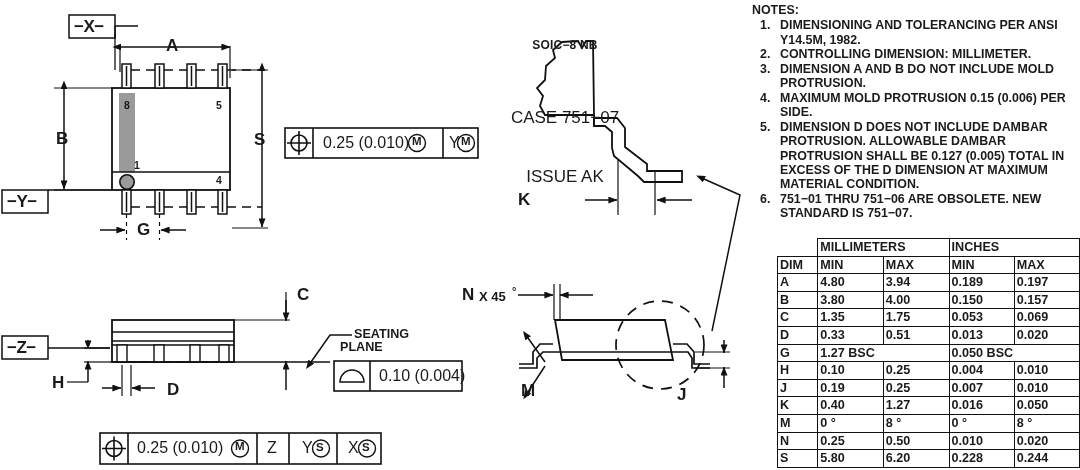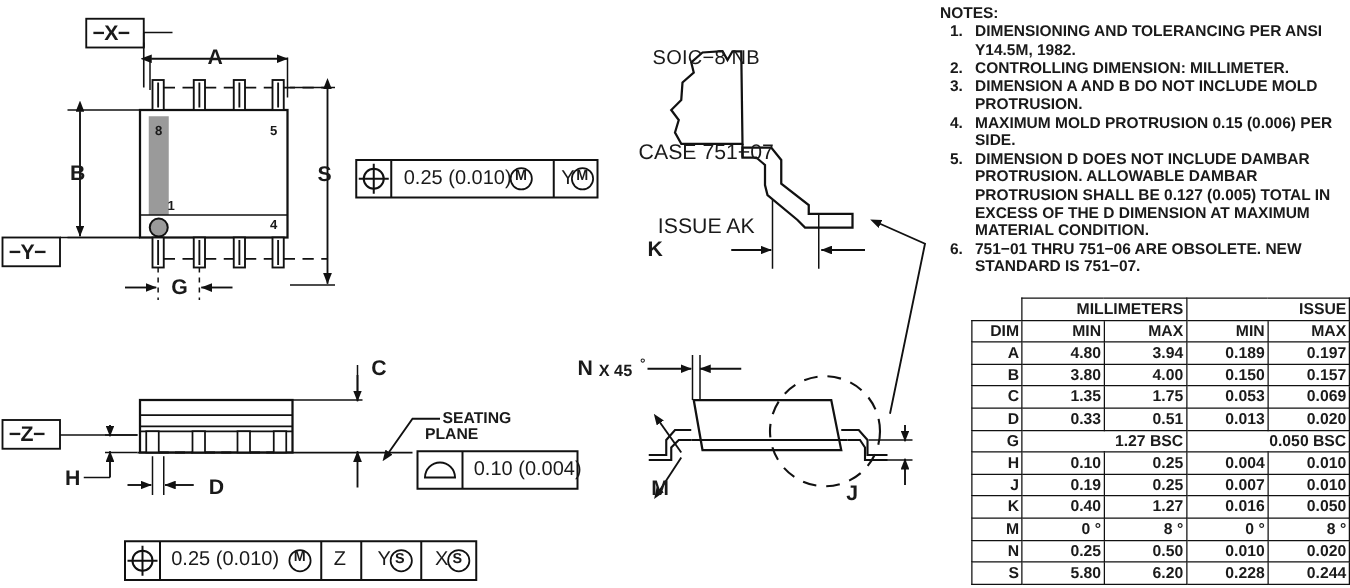--- a/index.html
+++ b/index.html
@@ -3,33 +3,33 @@
 <meta charset="utf-8">
 <style>
   html,body{margin:0;padding:0;background:#fff;}
   body{width:1080px;height:470px;position:relative;overflow:hidden;
        font-family:"Liberation Sans",sans-serif;color:#1a1a1a;}
   .stage{position:absolute;left:0;top:0;width:1080px;height:470px;}
   svg{position:absolute;left:0;top:0;}
   .lbl{position:absolute;font-weight:bold;white-space:pre;}
   
   #title-block{left:455px;top:2px;width:220px;text-align:center;}
-  #title-block .t1{font-size:16px;font-weight:normal;letter-spacing:.2px;}
+  #title-block .t1{font-size:12px;font-weight:bold;letter-spacing:.2px;}
   #title-block .t2{font-size:17px;font-weight:normal;margin-top:20px;}
   #title-block .t3{font-size:17px;font-weight:normal;margin-top:3px;}
   
   #notes{position:absolute;left:752px;top:3px;width:330px;font-size:12.4px;
          font-weight:bold;line-height:1.165;}
   #notes .hdr{margin-bottom:1px;}
   #notes ol{list-style:none;margin:0;padding:0;}
   #notes li{position:relative;padding-left:28px;margin-bottom:0px;}
   #notes li .num{position:absolute;left:8px;top:0;}
   
   #dim-table{position:absolute;left:777px;top:238px;border-collapse:collapse;
-             font-size:12.6px;font-weight:bold;text-align:right;}
+             font-size:12.6px;font-weight:bold;text-align:left;}
   #dim-table td,#dim-table th{border:1.6px solid #111;padding:0px 2px;height:16.6px;
              line-height:16.6px;font-weight:bold;}
   #dim-table .c0{width:36px;}
   #dim-table .cv{width:62px;}
   #dim-table .blank{border:none;}
   
   .dimtext{font-size:17px;font-weight:bold;}
   .pinnum{font-size:10.5px;font-weight:bold;}
   .small{font-size:13px;font-weight:bold;}
   .fcf{font-size:16px;font-weight:normal;}
@@ -257,21 +257,21 @@
         <span>751−01 THRU 751−06 ARE OBSOLETE. NEW STANDARD IS 751−07.</span>
       </li>
     </ol>
   </div>
 
   <table id="dim-table">
     <tbody>
       <tr>
         <td class="blank c0"></td>
         <td class="cv" colspan="2">MILLIMETERS</td>
-        <td class="cv" colspan="2">ISSUE</td>
+        <td class="cv" colspan="2">INCHES</td>
       </tr>
       <tr>
         <td class="c0">DIM</td>
         <td class="cv">MIN</td>
         <td class="cv">MAX</td>
         <td class="cv">MIN</td>
         <td class="cv">MAX</td>
       </tr>
       <tr>
         <td>A</td>

